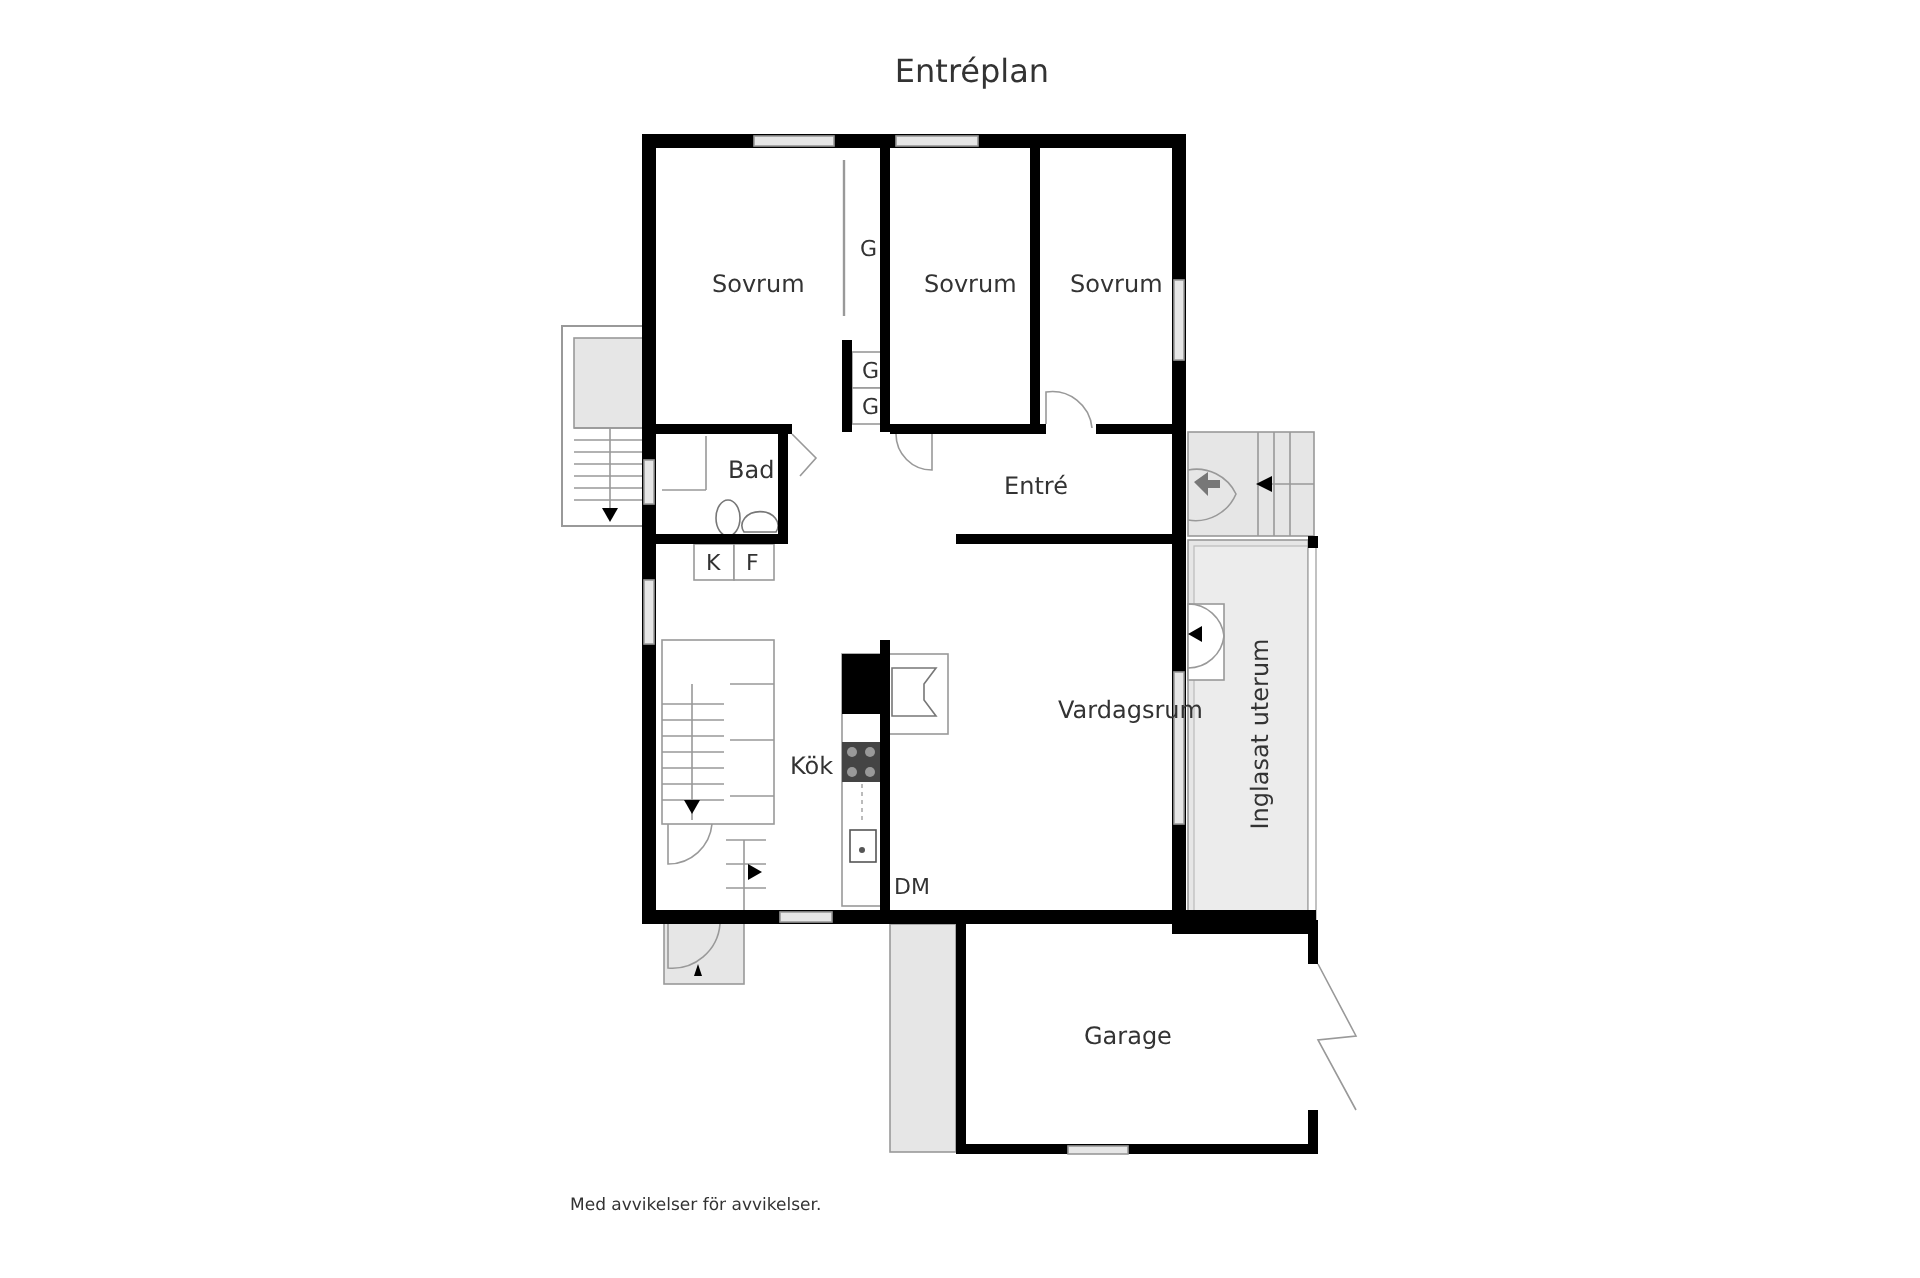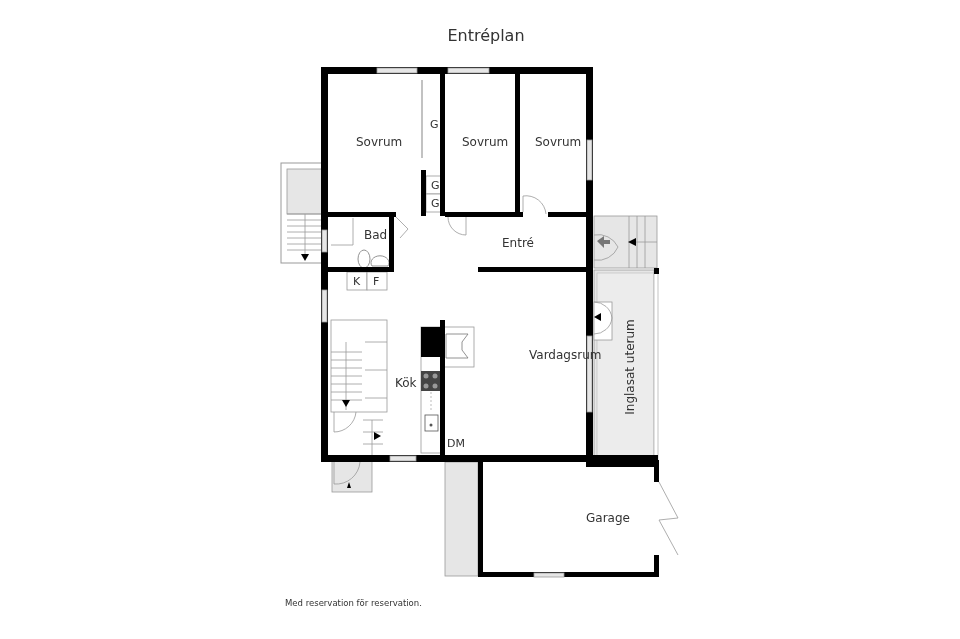--- a/index.html
+++ b/index.html
@@ -164,22 +164,22 @@
 </svg>
 
 <div class="lbl" style="left:356px;top:135px;">Sovrum</div>
 <div class="lbl" style="left:462px;top:135px;">Sovrum</div>
 <div class="lbl" style="left:535px;top:135px;">Sovrum</div>
 <div class="lbl" style="left:364px;top:228px;">Bad</div>
 <div class="lbl" style="left:502px;top:236px;">Entré</div>
 <div class="lbl" style="left:395px;top:376px;text-align:right;">Kök</div>
 <div class="lbl" style="left:497px;top:348px;margin-left:32px;">Vardagsrum</div>
 <div class="lbl rot" style="left:582px;top:360px;">Inglasat uterum</div>
-<div class="lbl" style="left:542px;top:511px;margin-left:44px;">Garage</div>
+<div class="lbl" style="left:542px;top:511px;">Garage</div>
 
 <div class="lbl sm" style="left:430px;top:118px;">G</div>
 <div class="lbl sm" style="left:431px;top:179px;">G</div>
 <div class="lbl sm" style="left:431px;top:197px;">G</div>
 <div class="lbl sm" style="left:353px;top:275px;">K</div>
 <div class="lbl sm" style="left:373px;top:275px;">F</div>
 <div class="lbl sm" style="left:423px;top:437px;margin-left:24px;">DM</div>
 
-<div class="disclaimer">Med reservation för reservation.</div>
+<div class="disclaimer">Med avvikelser för avvikelser.</div>
 
 </body></html>

